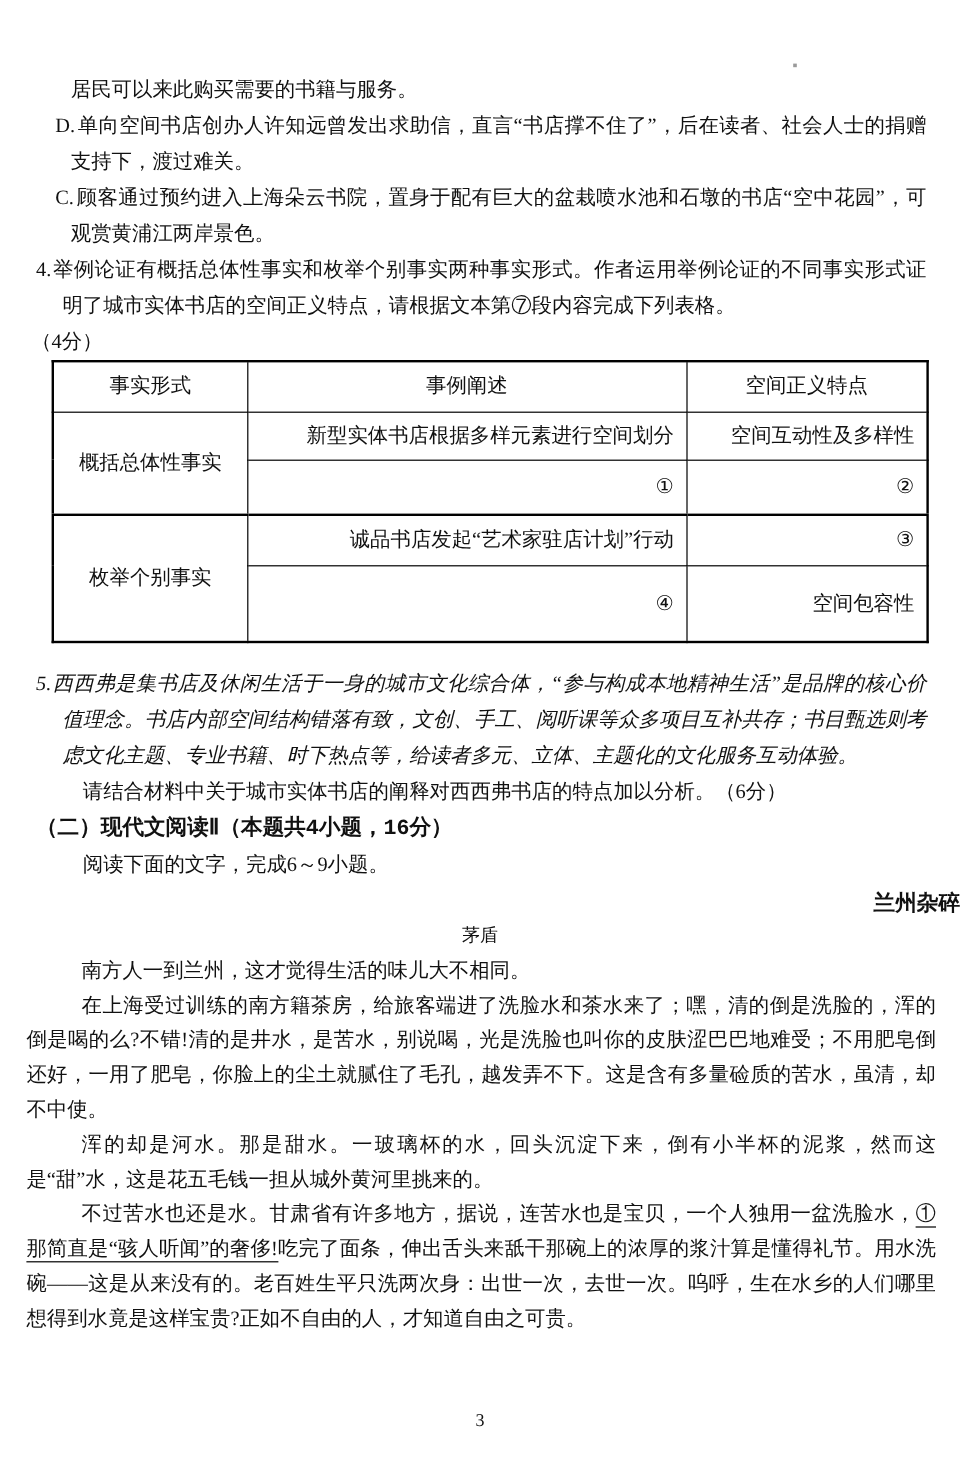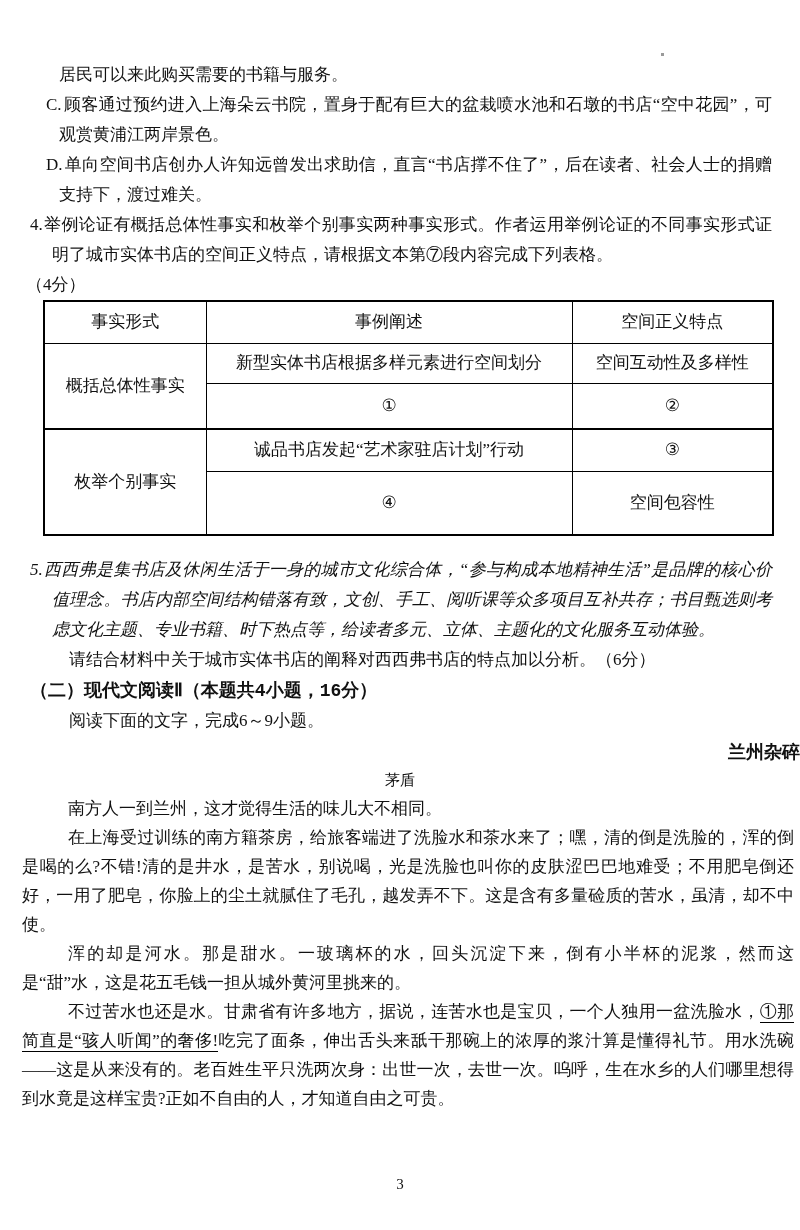--- a/index.html
+++ b/index.html
@@ -42,37 +42,37 @@
   table.qtable td,table.qtable th{
     border:1px solid #000;
     font-weight:normal;
     padding:0 10px;
     vertical-align:middle;
     overflow:hidden;
   }
   table.qtable{border:2px solid #000;}
   tr.section-top td{border-top:2px solid #000;}
   .c-center{text-align:center;}
-  .c-left{text-align:center;}
+  .c-left{text-align:right;}
   
   .followup{margin-left:69px;margin-right:28px;}
   
   .sec-heading{
     margin-left:30px;margin-top:1px;
     font-weight:bold;font-size:18px;
     font-family:Liberation Mono, monospace;
   }
   .instruction{margin-left:69px;}
   
   .passage-title{
     text-align:right;font-weight:bold;font-size:18px;
     margin-top:1px;
   }
   .passage-author{text-align:center;font-size:15px;line-height:27px;}
-  .passage{margin-left:22px;margin-right:6px;line-height:29px;}
+  .passage{margin-left:22px;margin-right:20px;line-height:29px;}
   .passage p{text-indent:46px;}
   .uline{
     border-bottom:1.5px solid #000;
     padding-bottom:1px;
   }
   .page-number{
     position:absolute;
     top:1174px;left:0;width:100%;
     text-align:center;
     font-size:15px;line-height:20px;
@@ -87,23 +87,23 @@
 </style>
 </head>
 <body>
 
 <div class="page">
 
   <span class="speck"></span>
 
   <p class="opt-tail jtext">居民可以来此购买需要的书籍与服务。</p>
 
+  <p class="option jtext"><span class="opt-label">D.</span><span>单向空间书店创办人许知远曾发出求助信，直言“书店撑不住了”，后在读者、社会人士的捐赠支持下，渡过难关。</span></p>
+
   <p class="option jtext"><span class="opt-label">C.</span><span>顾客通过预约进入上海朵云书院，置身于配有巨大的盆栽喷水池和石墩的书店“空中花园”，可观赏黄浦江两岸景色。</span></p>
-
-  <p class="option jtext"><span class="opt-label">D.</span><span>单向空间书店创办人许知远曾发出求助信，直言“书店撑不住了”，后在读者、社会人士的捐赠支持下，渡过难关。</span></p>
 
   <p class="question jtext"><span class="q-label">4.</span><span>举例论证有概括总体性事实和枚举个别事实两种事实形式。作者运用举例论证的不同事实形式证明了城市实体书店的空间正义特点，请根据文本第⑦段内容完成下列表格。</span></p>
 
   <p class="score-line">（4分）</p>
 
   <table class="qtable">
     <colgroup>
       <col style="width:162px">
         <col style="width:366px">
         <col style="width:201px">

